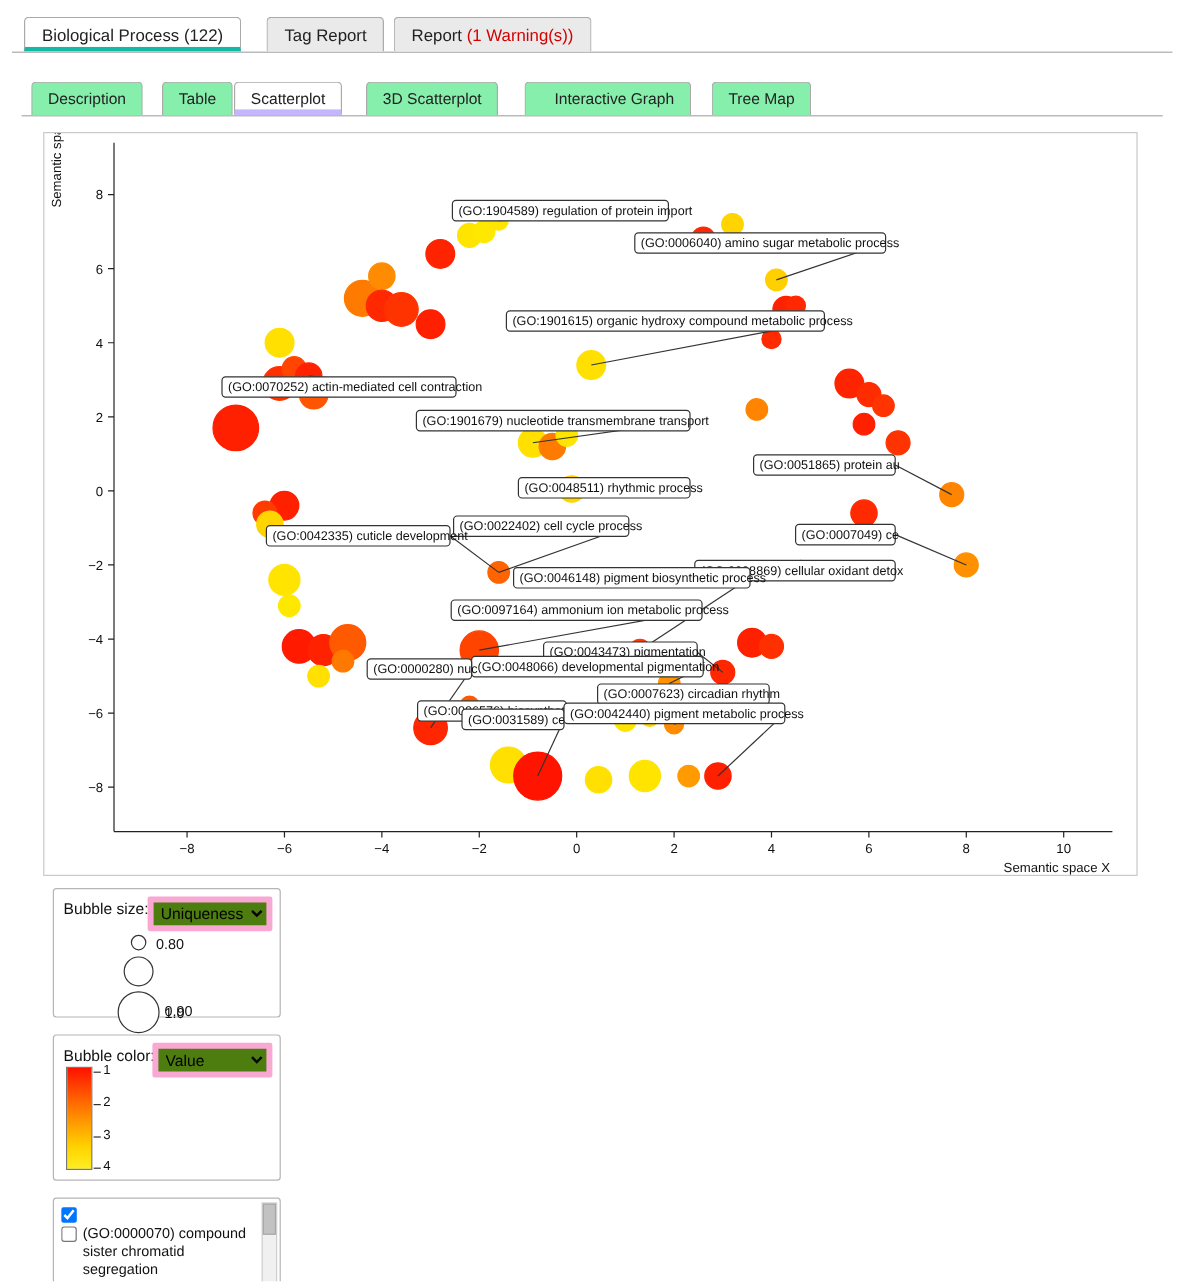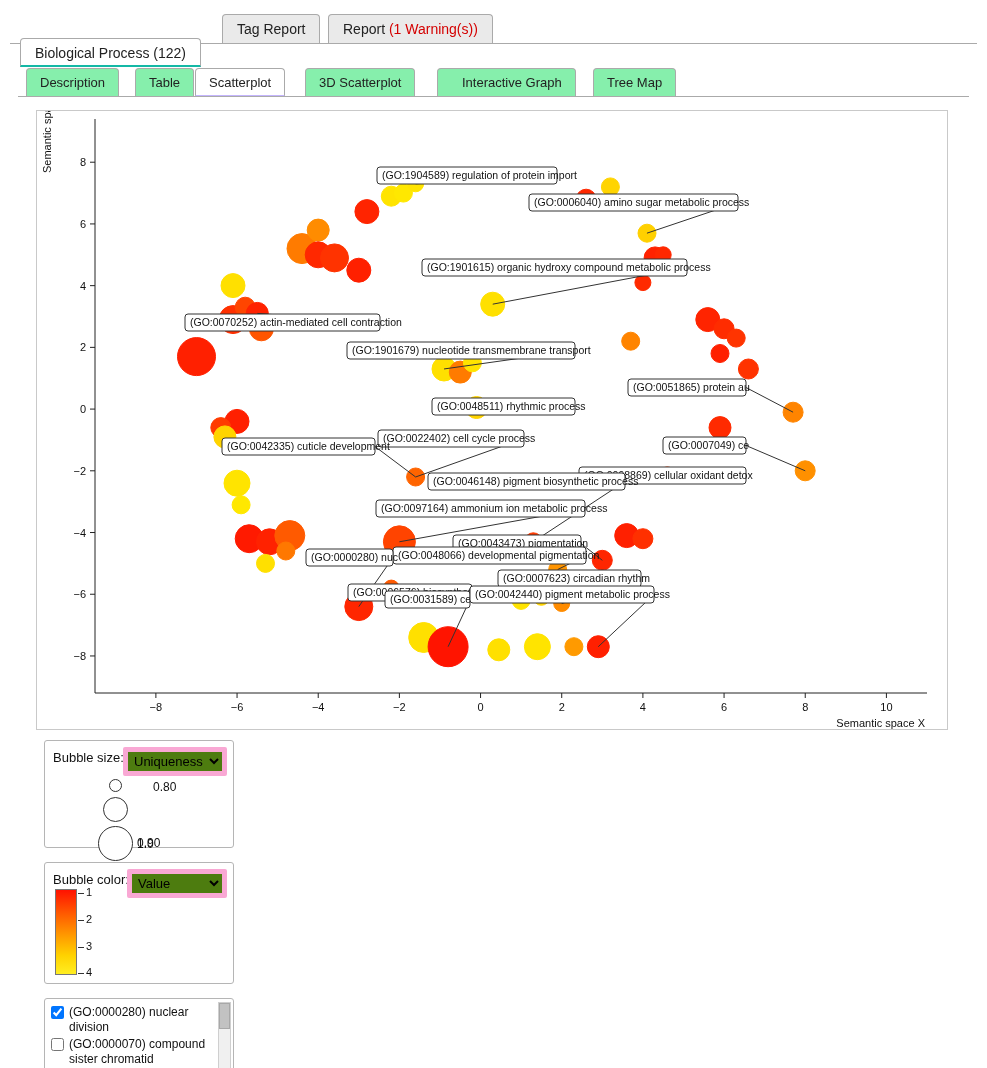--- a/index.html
+++ b/index.html
@@ -36,23 +36,22 @@
     color: #222;
     background: #eaeaea;
     border: 1px solid #aaa;
     border-bottom: none;
     border-radius: 4px 4px 0 0;
     box-sizing: border-box;
     white-space: nowrap;
   }
   .outer-tab.active {
     background: #ffffff;
-    border-bottom: 2px solid #14b8a6;
+    border-bottom: 4px solid #14b8a6;
     z-index: 3;
-    margin-top: 24px;
   }
   .warn {
     color: #d40000;
   }
 
   
   .inner-tabs {
     position: absolute;
     left: 18px;
     top: 68px;
@@ -71,21 +70,21 @@
     color: #222;
     background: #86efac;
     border: 1px solid #aaa;
     border-bottom: none;
     border-radius: 4px 4px 0 0;
     box-sizing: border-box;
     white-space: nowrap;
   }
   .inner-tab.active {
     background: #ffffff;
-    border-bottom: 1px solid #c4b5fd;
+    border-bottom: 5px solid #c4b5fd;
     z-index: 3;
   }
 
   
   .plot-panel {
     position: absolute;
     left: 36px;
     top: 110px;
     width: 912px;
     height: 620px;
@@ -394,21 +393,21 @@
         <line x1="561.2585365853658" y1="535.7096774193549" x2="617" y2="483.5" class="leader"></line>
         <rect x="433" y="475" width="184" height="17" rx="3" class="callout-box"></rect>
         <text x="438" y="487" class="callout-text">(GO:0042440) pigment metabolic process</text>
       </svg>
   </div>
 
   <div class="legend-box" id="bubble-size-box">
     <div class="legend-label" style="left:8px; top:9px;">Bubble size:</div>
     <select class="legend-select" style="left:78px; top:6px; width:104px;" id="size-select"><option>Uniqueness</option><option>Dispensability</option><option>Value</option><option>Frequency</option></select>
     <div class="circle-outline" style="left:64px; top:38px; width:13px; height:13px;"></div>
-    <div class="size-key" style="left:108px; top:39px;">0.80</div>
+    <div class="size-key" style="left:85px; top:39px;">0.80</div>
     <div class="circle-outline" style="left:58px; top:56px; width:25px; height:25px;"></div>
     <div class="size-key" style="left:92px; top:63px;margin-top:32px;">0.90</div>
     <div class="circle-outline" style="left:53px; top:85px; width:35px; height:35px;"></div>
     <div class="size-key" style="left:92px; top:96px;">1.0</div>
   </div>
 
   <div class="legend-box" id="bubble-color-box">
     <div class="legend-label" style="left:8px; top:9px;">Bubble color:</div>
     <select class="legend-select" style="left:82px; top:6px; width:100px;" id="color-select"><option>Value</option><option>Uniqueness</option><option>Dispensability</option></select>
     <div class="colorbar"></div>
@@ -419,21 +418,20 @@
     <div class="cb-tick" style="top:84px;"></div>
     <div class="cb-label" style="top:84px;">3</div>
     <div class="cb-tick" style="top:110px;"></div>
     <div class="cb-label" style="top:110px;">4</div>
   </div>
 
   <div class="legend-box" id="term-list-box">
     <div class="term-list" id="term-list">
         <div class="term-item">
           <input type="checkbox" checked="" style="">
-          <span>(GO:0000280) nuclear division</span>
         </div>
         <div class="term-item">
           <input type="checkbox" style="">
           <span>(GO:0000070) compound sister chromatid segregation</span>
         </div>
       </div>
     <div class="scroll-track">
       <div class="scroll-thumb"></div>
     </div>
   </div>

